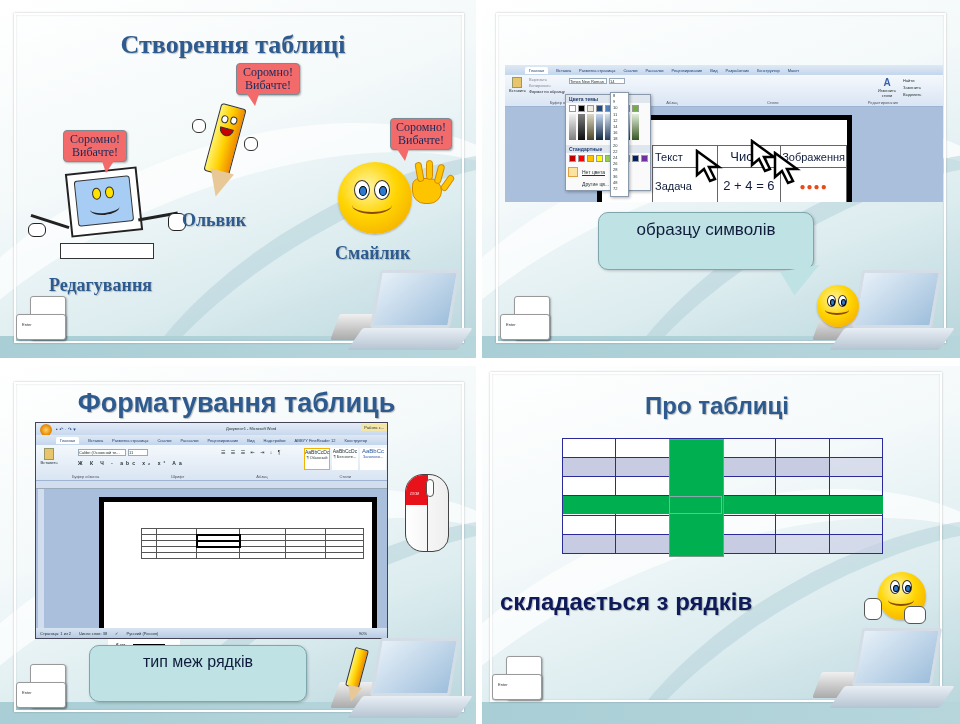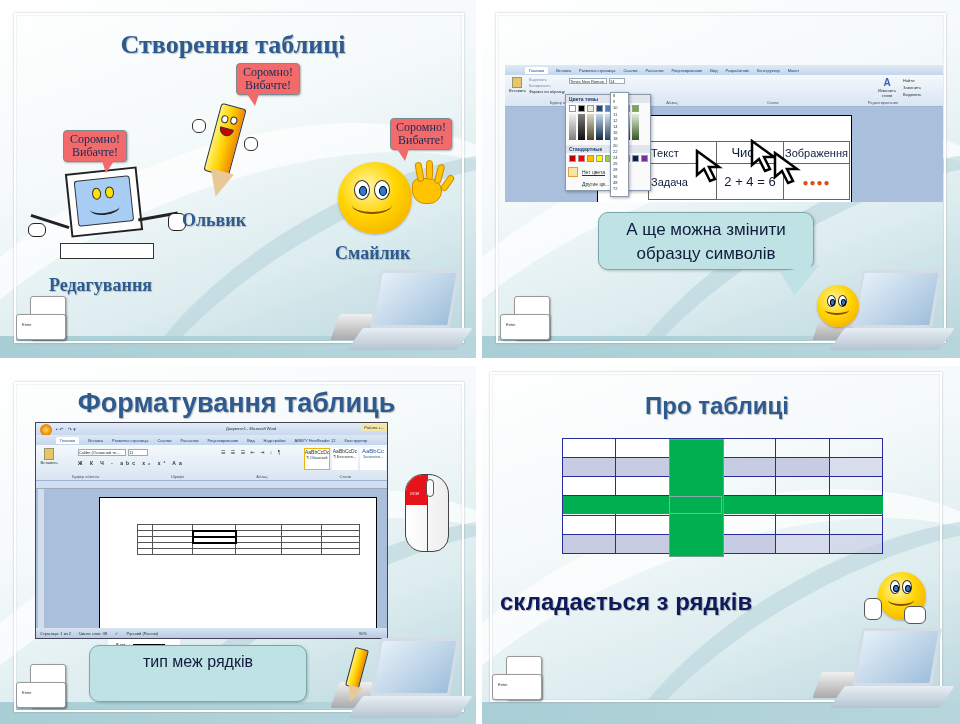--- a/index.html
+++ b/index.html
@@ -112,21 +112,21 @@
   .word .tabs span.active { background: #fff; padding: 1px 4px; border-radius: 2px 2px 0 0; }
   .word .ribbon {
     position: absolute; left: 0; right: 0; top: 10px; height: 32px;
     background: linear-gradient(180deg, #f4f8fc, #d9e5f3);
     border-bottom: 1px solid #9db4d2;
   }
   .word .doc-area {
     position: absolute; left: 0; right: 0; background: #a9bfdc;
   }
   .word .page {
-    position: absolute; background: #fff; border: 1px solid #000000;
+    position: absolute; background: #fff; border: 5px solid #000000;
   }
 
   .smiley {
     position: absolute; border-radius: 50%;
     background: radial-gradient(circle at 40% 35%, #fff6a8 0%, #ffd400 45%, #f0a000 100%);
     box-shadow: 0 1px 2px rgba(0,0,0,0.25);
   }
   .smiley .eye {
     position: absolute; background: #fff; border: 1px solid #333; border-radius: 50%;
   }
@@ -383,21 +383,20 @@
       </svg>
     <svg style="position:absolute;left:245px;top:74px;" width="34" height="34" viewBox="0 0 34 34">
         <path d="M2 2 L2 26 L9 20 L15 32 L20 30 L14 18 L24 18 Z" fill="#fff" stroke="#000" stroke-width="2.5"></path>
       </svg>
     <svg style="position:absolute;left:268px;top:86px;" width="34" height="34" viewBox="0 0 34 34">
         <path d="M2 2 L2 26 L9 20 L15 32 L20 30 L14 18 L24 18 Z" fill="#fff" stroke="#000" stroke-width="2.5"></path>
       </svg>
   </div>
 
   <div class="bubble-teal" style="left:116px;top:212px;width:216px;height:58px;padding-top:5px;">
-    <div>А ще можна змінити</div>
     <div>образцу символів</div>
   </div>
   <div style="position:absolute;left:300px;top:268px;width:0;height:0;border-left:10px solid transparent;border-right:30px solid transparent;border-top:26px solid #bfe2e4;transform:rotate(-10deg);"></div>
 
   <div class="laptop" style="left:325px;top:270px;">
       <div class="book"></div>
       <div class="screen"></div>
       <div class="base"></div>
     </div>
   <div class="smiley" style="left:335px;top:285px;width:42px;height:42px;">

